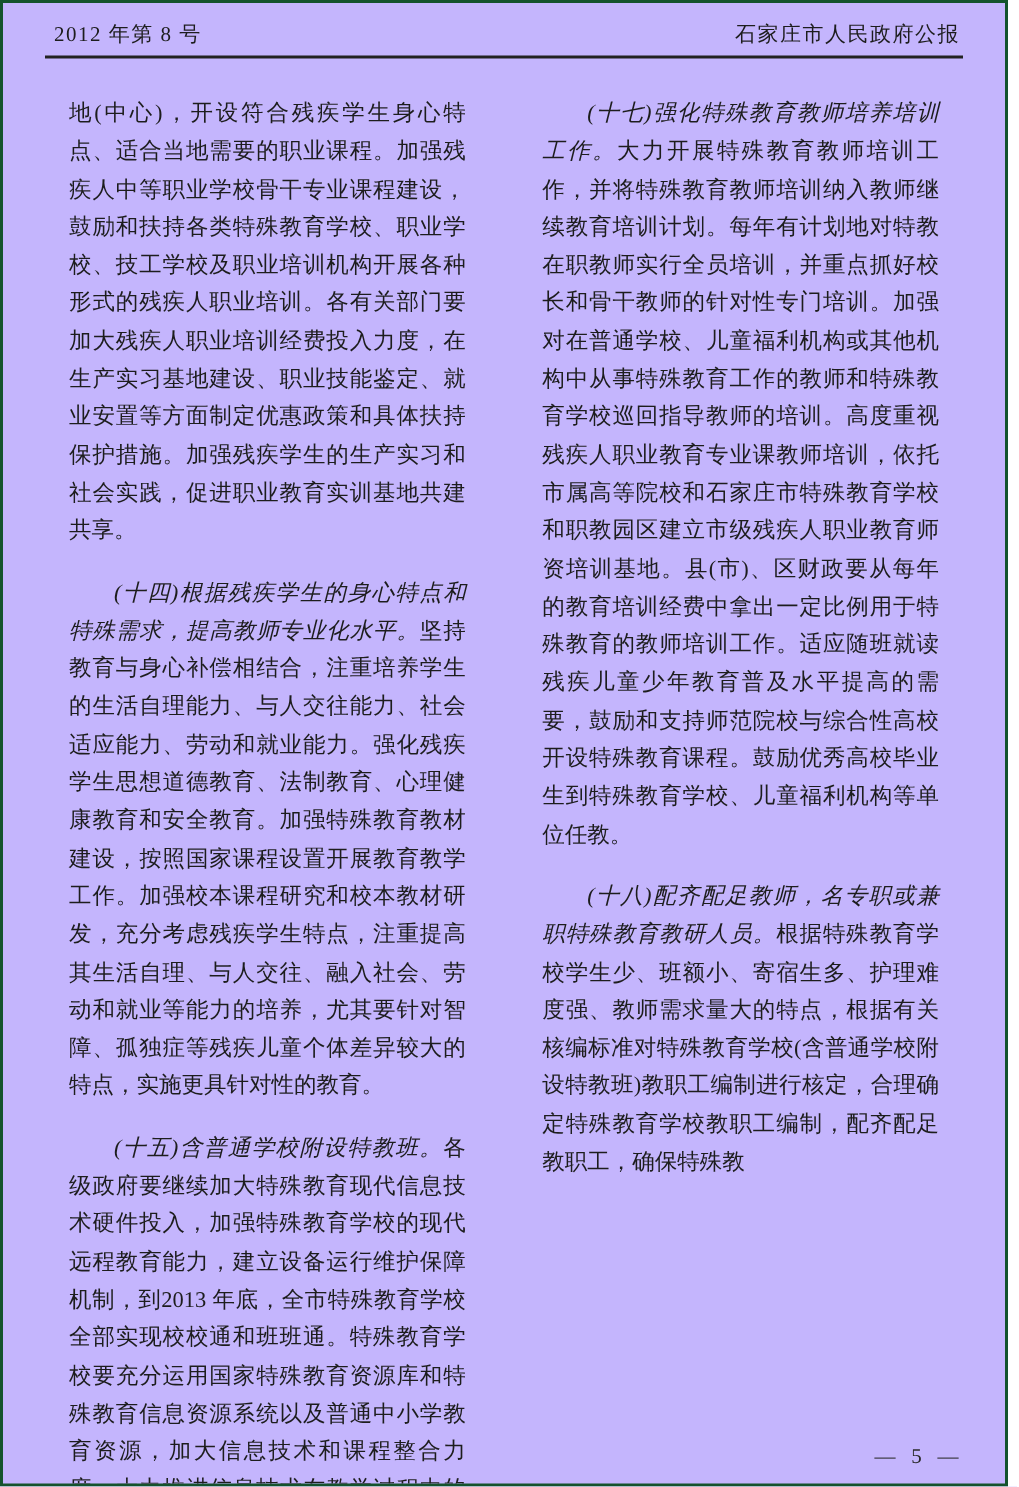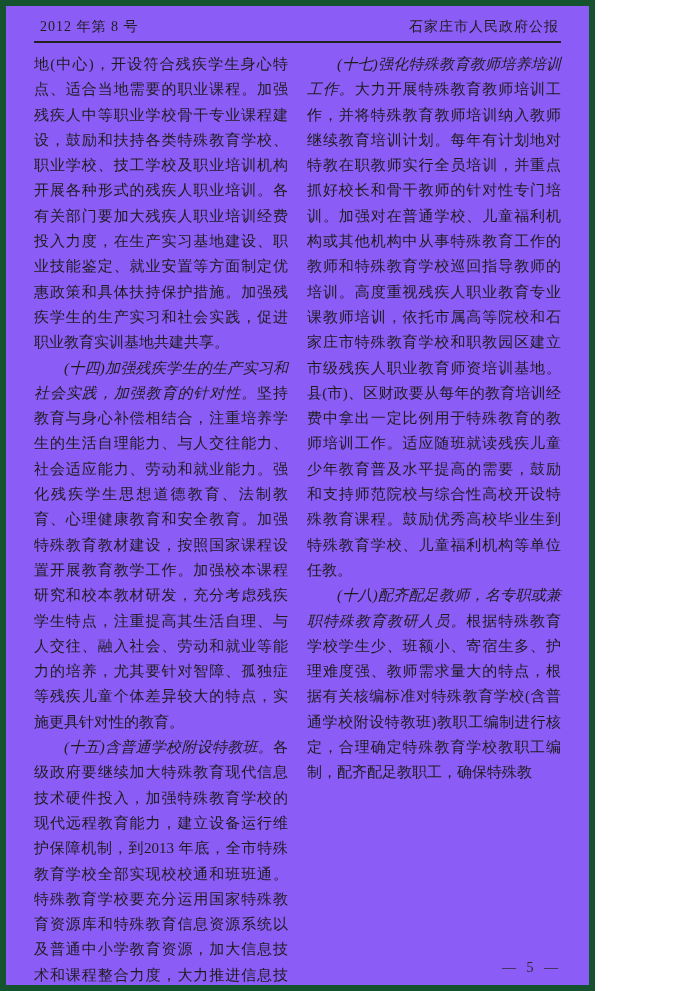--- a/index.html
+++ b/index.html
@@ -1,22 +1,22 @@
 <!DOCTYPE html>
 <html><head>
 <meta charset="utf-8">
 <style>
   html, body { margin: 0; padding: 0; background: #ffffff; }
   .page {
     position: relative;
-    width: 595px;
+    width: 672px;
     height: 991px;
     box-sizing: border-box;
-    background: #8b5cf6;
-    border: 6px solid #14532d;
+    background: #c4b5fd;
+    border: 2px solid #14532d;
     overflow: hidden;
     font-family: "Liberation Serif", "DejaVu Serif", serif;
     color: #1d1d1d;
   }
   .header {
     display: flex;
     justify-content: space-between;
     align-items: baseline;
     padding: 12px 30px 5px 34px;
     font-size: 14px;
@@ -33,21 +33,21 @@
     padding: 9px 28px 0 28px;
   }
   .col {
     flex: 1 1 0;
     min-width: 0;
     font-size: 15px;
     line-height: 25.3px;
     text-align: justify;
     text-align-last: left;
   }
-  .para { margin: 0; text-indent: 2em; }
+  .para { margin: 16px; text-indent: 2em; }
   .para.no-indent { text-indent: 0; }
   .para.heading {
     font-family: "Liberation Sans", "DejaVu Sans", sans-serif;
     font-weight: bold;
     color: #161616;
   }
   .seg-kai { font-style: italic; }
   .seg-normal { font-style: normal; }
   .footer {
     position: absolute;
@@ -67,21 +67,21 @@
   <div class="header">
     <span>2012 年第 8 号</span>
     <span>石家庄市人民政府公报</span>
   </div>
 
   <div class="header-rule"></div>
 
   <div class="cols">
     <div class="col">
         <p class="para no-indent"><span class="seg-normal">地(中心)，开设符合残疾学生身心特点、适合当地需要的职业课程。加强残疾人中等职业学校骨干专业课程建设，鼓励和扶持各类特殊教育学校、职业学校、技工学校及职业培训机构开展各种形式的残疾人职业培训。各有关部门要加大残疾人职业培训经费投入力度，在生产实习基地建设、职业技能鉴定、就业安置等方面制定优惠政策和具体扶持保护措施。加强残疾学生的生产实习和社会实践，促进职业教育实训基地共建共享。</span></p>
-        <p class="para"><span class="seg-kai">(十四)加强残疾学生的生产实习和社会实践，加强教育的针对性。</span><span class="seg-normal">坚持教育与身心补偿相结合，注重培养学生的生活自理能力、与人交往能力、社会适应能力、劳动和就业能力。强化残疾学生思想道德教育、法制教育、心理健康教育和安全教育。加强特殊教育教材建设，按照国家课程设置开展教育教学工作。加强校本课程研究和校本教材研发，充分考虑残疾学生特点，注重提高其生活自理、与人交往、融入社会、劳动和就业等能力的培养，尤其要针对智障、孤独症等残疾儿童个体差异较大的特点，实施更具针对性的教育。</span></p>
+        <p class="para"><span class="seg-kai">(十四)根据残疾学生的身心特点和特殊需求，提高教师专业化水平。</span><span class="seg-normal">坚持教育与身心补偿相结合，注重培养学生的生活自理能力、与人交往能力、社会适应能力、劳动和就业能力。强化残疾学生思想道德教育、法制教育、心理健康教育和安全教育。加强特殊教育教材建设，按照国家课程设置开展教育教学工作。加强校本课程研究和校本教材研发，充分考虑残疾学生特点，注重提高其生活自理、与人交往、融入社会、劳动和就业等能力的培养，尤其要针对智障、孤独症等残疾儿童个体差异较大的特点，实施更具针对性的教育。</span></p>
         <p class="para"><span class="seg-kai">(十五)含普通学校附设特教班。</span><span class="seg-normal">各级政府要继续加大特殊教育现代信息技术硬件投入，加强特殊教育学校的现代远程教育能力，建立设备运行维护保障机制，到2013 年底，全市特殊教育学校全部实现校校通和班班通。特殊教育学校要充分运用国家特殊教育资源库和特殊教育信息资源系统以及普通中小学教育资源，加大信息技术和课程整合力度，大力推进信息技术在教学过程中的应用，丰富教育教学内容，提高教育教学水平；要根据残疾学生的特点，积极开展信息技术教育，提高残疾学生信息素养和运用信息技术的能力。</span></p>
       </div>
     <div class="col">
         <p class="para"><span class="seg-kai">(十七)强化特殊教育教师培养培训工作。</span><span class="seg-normal">大力开展特殊教育教师培训工作，并将特殊教育教师培训纳入教师继续教育培训计划。每年有计划地对特教在职教师实行全员培训，并重点抓好校长和骨干教师的针对性专门培训。加强对在普通学校、儿童福利机构或其他机构中从事特殊教育工作的教师和特殊教育学校巡回指导教师的培训。高度重视残疾人职业教育专业课教师培训，依托市属高等院校和石家庄市特殊教育学校和职教园区建立市级残疾人职业教育师资培训基地。县(市)、区财政要从每年的教育培训经费中拿出一定比例用于特殊教育的教师培训工作。适应随班就读残疾儿童少年教育普及水平提高的需要，鼓励和支持师范院校与综合性高校开设特殊教育课程。鼓励优秀高校毕业生到特殊教育学校、儿童福利机构等单位任教。</span></p>
         <p class="para"><span class="seg-kai">(十八)配齐配足教师，名专职或兼职特殊教育教研人员。</span><span class="seg-normal">根据特殊教育学校学生少、班额小、寄宿生多、护理难度强、教师需求量大的特点，根据有关核编标准对特殊教育学校(含普通学校附设特教班)教职工编制进行核定，合理确定特殊教育学校教职工编制，配齐配足教职工，确保特殊教</span></p>
       </div>
   </div>
 
   <div class="footer">
     <span class="dash">—</span>

